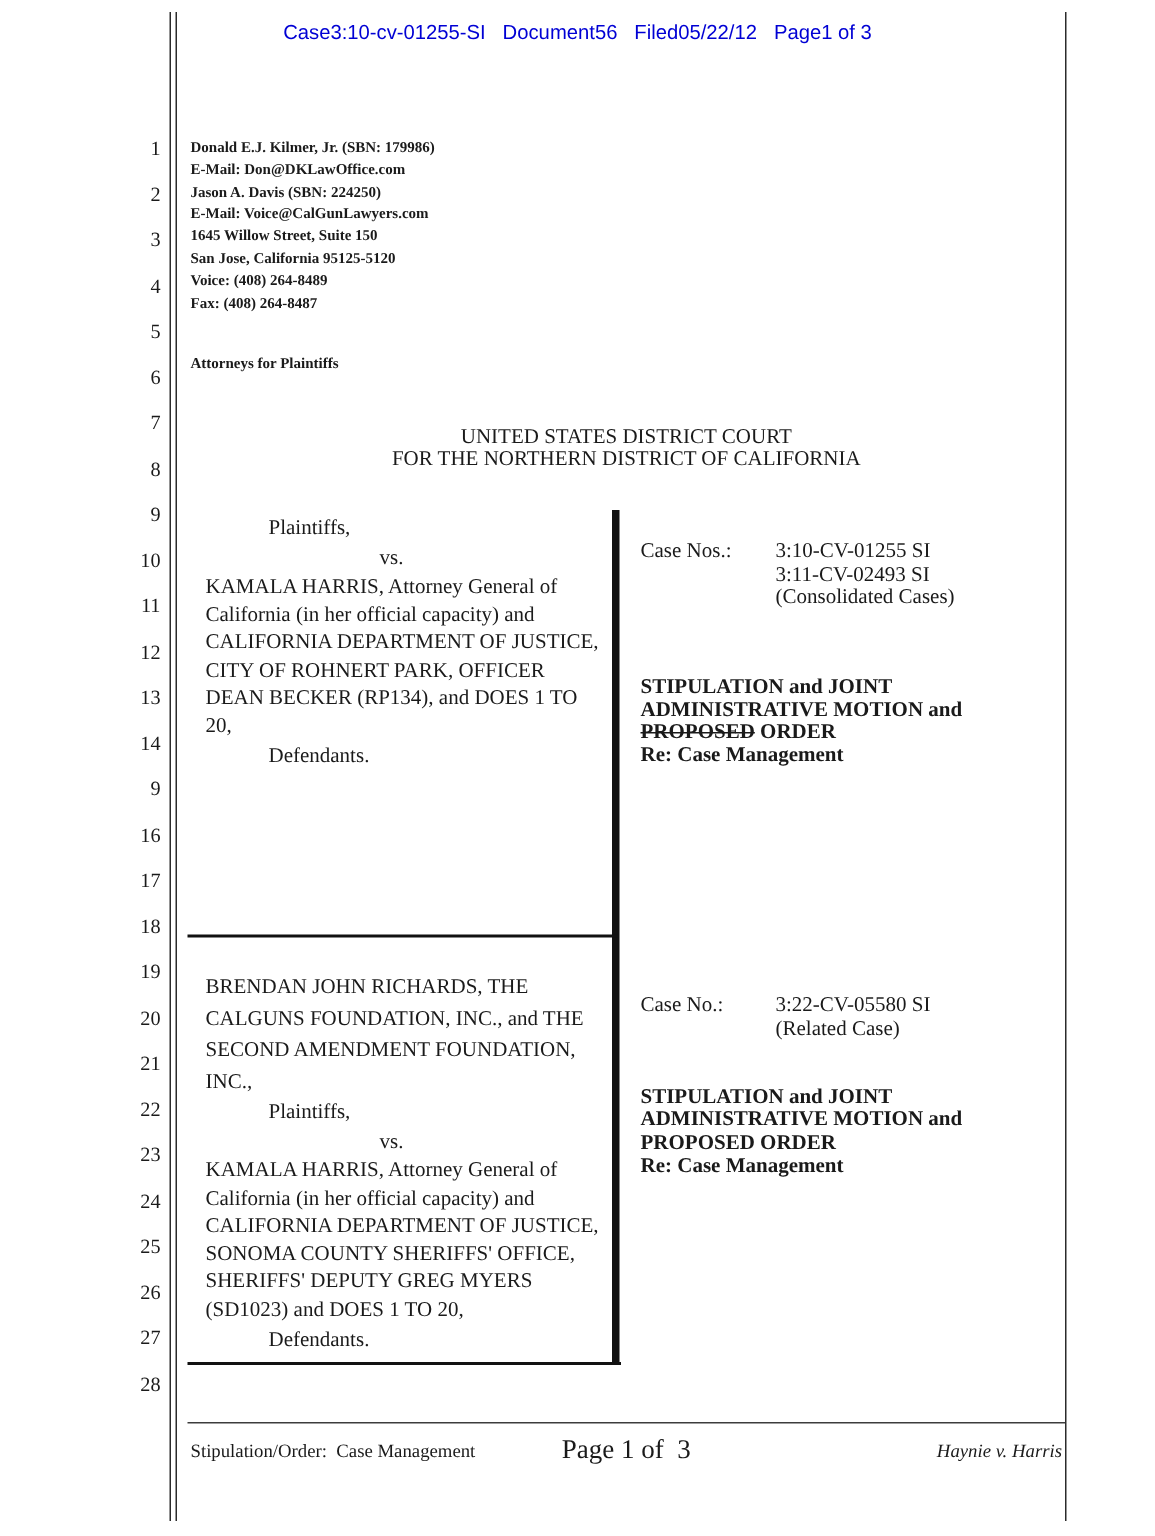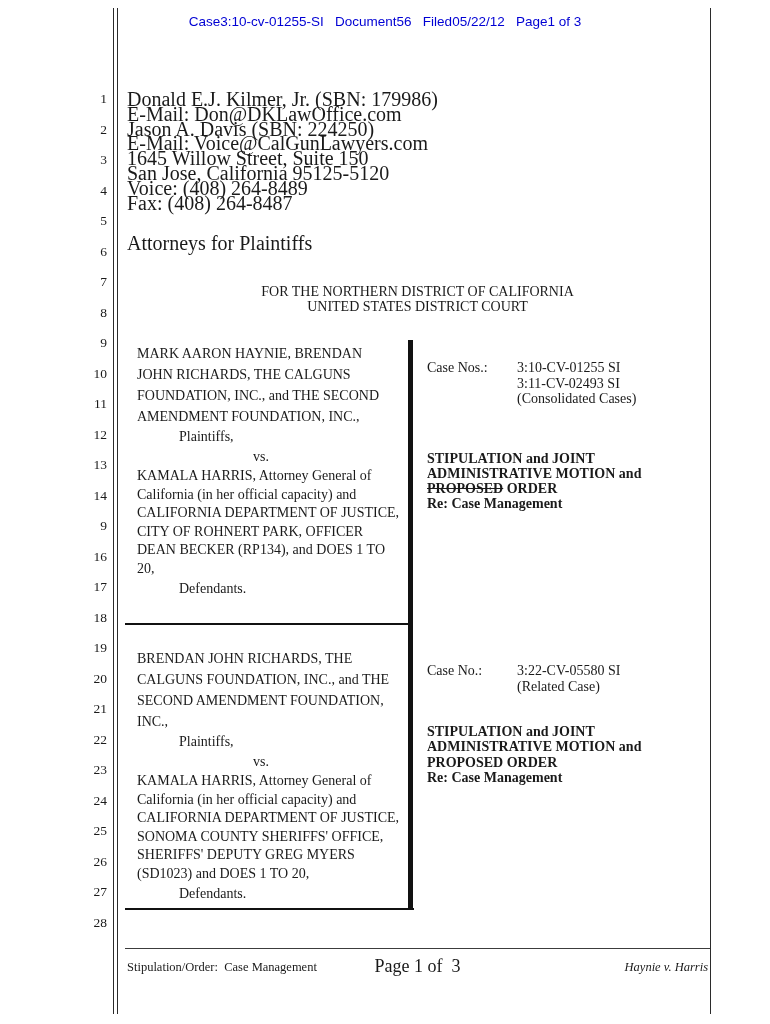--- a/index.html
+++ b/index.html
@@ -24,21 +24,21 @@
   .vrule.a { left:113px; }
   .vrule.b { left:117px; }
   .vrule.r { left:710px; }
 
   .gutter {
     position:absolute; left:0; top:84px; width:107px;
     text-align:right; font-size:13.5px; color:#1a1a1a;
   }
   .line-num { height:30.5px; line-height:30.5px; }
 
-  .attorney { position:absolute; left:127px; top:92px; font-size:20px; line-height:14.8px; }
+  .attorney { position:absolute; left:127px; top:92px; font-size:10px; line-height:14.8px;font-weight:bold; }
   .attorney .role { margin-top:26px; }
 
   .court {
     position:absolute; left:125px; top:284px; width:585px;
     text-align:center; font-size:14px; line-height:15.4px;
   }
 
   .capbar   { position:absolute; left:408px; top:340px; width:5px; height:570px; background:#111; }
   .capline1 { position:absolute; left:125px; top:623px; width:287px; height:2px; background:#111; }
   .capline2 { position:absolute; left:125px; top:908px; width:289px; height:2px; background:#111; }
@@ -115,30 +115,29 @@
     <div>Jason A. Davis (SBN: 224250)</div>
     <div>E-Mail: Voice@CalGunLawyers.com</div>
     <div>1645 Willow Street, Suite 150</div>
     <div>San Jose, California 95125-5120</div>
     <div>Voice: (408) 264-8489</div>
     <div>Fax: (408) 264-8487</div>
     <div class="role">Attorneys for Plaintiffs</div>
   </div>
 
   <div class="court">
+    <div>UNITED STATES DISTRICT COURT</div>
     <div>FOR THE NORTHERN DISTRICT OF CALIFORNIA</div>
-    <div>UNITED STATES DISTRICT COURT</div>
   </div>
 
   <div class="capbar"></div>
   <div class="capline1"></div>
   <div class="capline2"></div>
 
   <div class="cap-left cap1-left">
-    <div class="cap-party">MARK AARON HAYNIE, BRENDAN JOHN RICHARDS, THE CALGUNS FOUNDATION, INC., and THE SECOND AMENDMENT FOUNDATION, INC.,</div>
     <div class="cap-label">Plaintiffs,</div>
     <div class="cap-vs">vs.</div>
     <div class="cap-def">KAMALA HARRIS, Attorney General of California (in her official capacity) and CALIFORNIA DEPARTMENT OF JUSTICE, CITY OF ROHNERT PARK, OFFICER DEAN BECKER (RP134), and DOES 1 TO 20,</div>
     <div class="cap-label">Defendants.</div>
   </div>
 
   <div class="cap-right cap1-right">
     <div class="case-row">
       <div class="case-label">Case Nos.:</div>
       <div class="case-lines">

